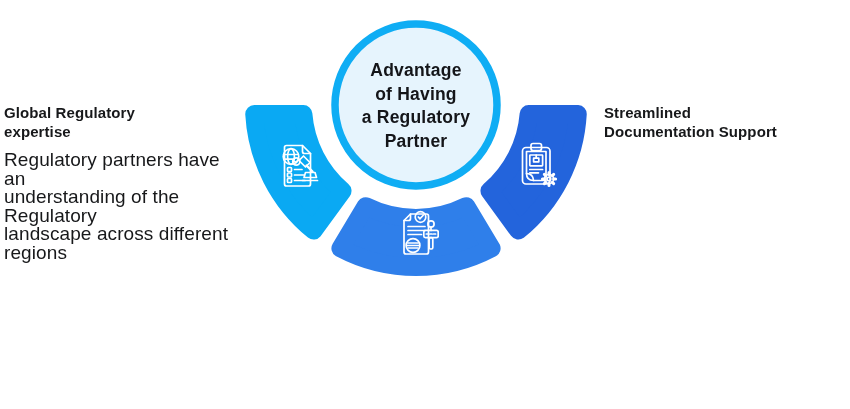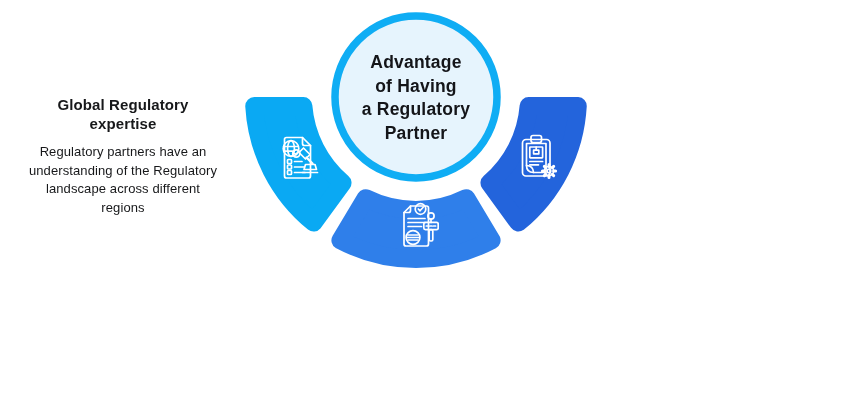--- a/index.html
+++ b/index.html
@@ -1,34 +1,34 @@
 <!DOCTYPE html>
 <html><head>
 <meta charset="utf-8">
 <style>
   html,body{margin:0;padding:0;}
   body{
     width:850px;height:409px;position:relative;overflow:hidden;
     background:#ffffff;color:#17181a;
     font-family:"Liberation Sans","DejaVu Sans",sans-serif;
   }
-  .stage{position:absolute;inset:0;}
+  .stage{position:absolute;inset:0;margin-top:8px;}
   .donut-svg{position:absolute;left:0;top:0;}
   .hub-text{
     position:absolute;left:306px;top:51px;width:220px;
     text-align:center;font-weight:700;font-size:17.5px;line-height:23.5px;
     letter-spacing:.2px;white-space:pre-line;color:#141519;
   }
-  .tblock{position:absolute;text-align:center;}
+  .tblock{position:absolute;text-align:left;}
   .tblock h3{
     margin:0 0 10px 0;font-size:15px;line-height:19px;font-weight:700;
     white-space:pre-line;letter-spacing:.1px;
   }
   .tblock p{
-    margin:0;font-size:13px;line-height:18.5px;font-weight:400;
+    margin:0;font-size:19px;line-height:18.5px;font-weight:400;
     white-space:pre-line;letter-spacing:.1px;
   }
   .tb-left{left:4px;top:95px;width:238px;}
   .tb-right{left:604px;top:95px;width:238px;}
   .tb-bottom{left:230px;top:284px;width:380px;}
   .icon{position:absolute;}
   .icon-left{left:272px;top:131px;}
   .icon-bottom{left:391px;top:199px;}
   .icon-right{left:511px;top:130px;}
 </style>
@@ -105,16 +105,18 @@
   <section class="tblock tb-left">
     <h3>Global Regulatory
 expertise</h3>
     <p>Regulatory partners have an
 understanding of the Regulatory
 landscape across different
 regions</p>
   </section>
 
   <section class="tblock tb-right">
+    <h3>Streamlined
+Documentation Support</h3>
   </section>
 
 
 </div>
 
 </body></html>

